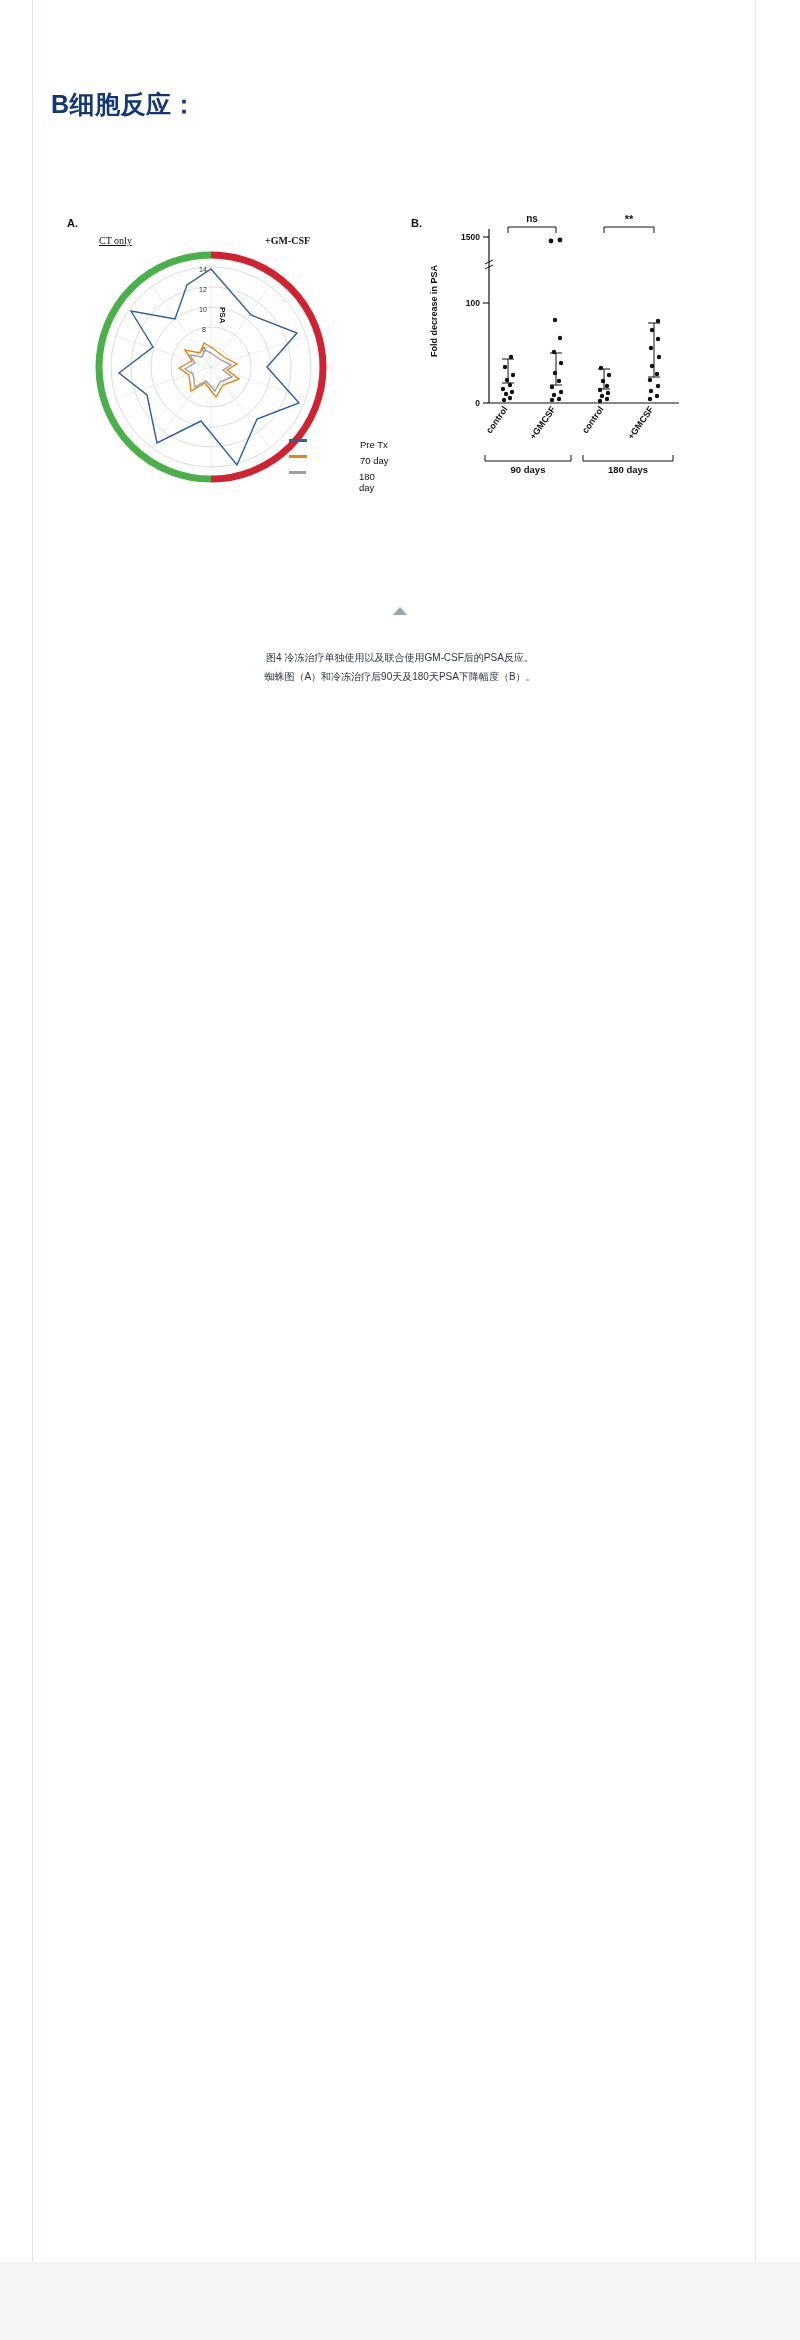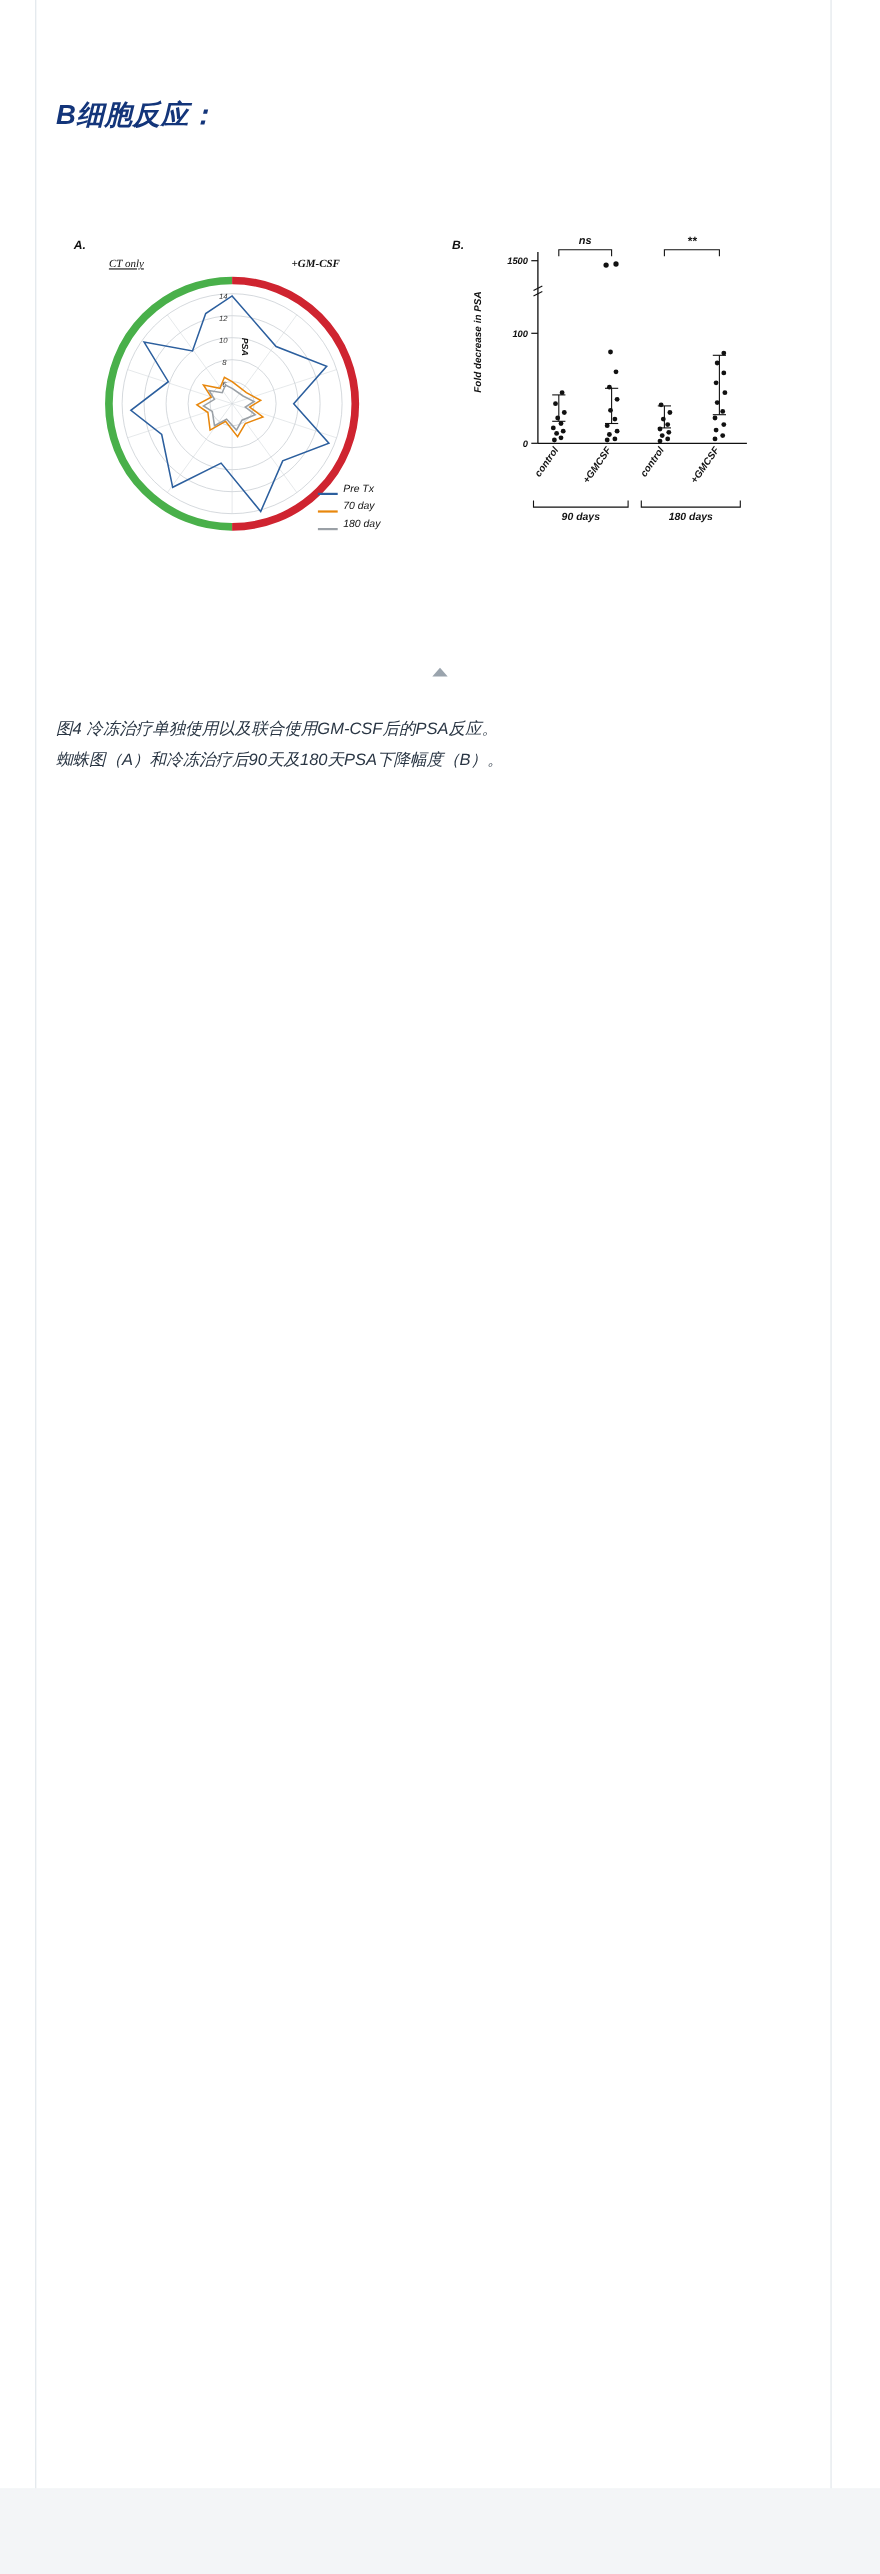--- a/index.html
+++ b/index.html
@@ -15,21 +15,20 @@
     position: relative;
     overflow: hidden;
   }
   .page {
     position: absolute;
     left: 0;
     top: 0;
     width: 788px;
     height: 2340px;
     background: #ffffff;
-    font-style: italic;
   }
   
   .rule-left, .rule-right {
     position: absolute;
     top: 0;
     width: 1px;
     height: 2340px;
     background: #dfe5ea;
   }
   .rule-left { left: 32px; }
@@ -100,21 +99,21 @@
   }
   .arc-label.left  { left: 38px;  top: 28px; text-decoration: underline; }
   .arc-label.right { left: 204px; top: 28px; font-weight: bold; }
   .legendA {
     position: absolute;
     left: 228px;
     top: 232px;
     font-size: 9.5px;
     color: #111;
   }
-  .legendA .row { display: flex; align-items: flex-end; margin-bottom: 5px; }
+  .legendA .row { display: flex; align-items: flex-start; margin-bottom: 5px; gap: 48px; }
   .legendA .swatch { width: 18px; height: 2.5px; margin-right: 5px; }
 
   
   #panelB {
     position: absolute;
     left: 360px;
     top: 0;
     width: 330px;
     height: 340px;
   }
@@ -122,22 +121,22 @@
 
   .fig-arrow {
     width: 0; height: 0;
     border-left: 7px solid transparent;
     border-right: 7px solid transparent;
     border-bottom: 8px solid #9aa4ad;
     margin: 0 auto;
   }
   .fig-caption {
     margin-top: 34px;
-    text-align: left;
-    font-size: 15px;
+    text-align: center;
+    font-size: 10px;
     line-height: 1.85;
     color: #2a3644;
   }
   .fig-caption .line { display: block; }
 
   .bottom-band {
     position: absolute;
     left: 0;
     bottom: 0;
     width: 800px;

